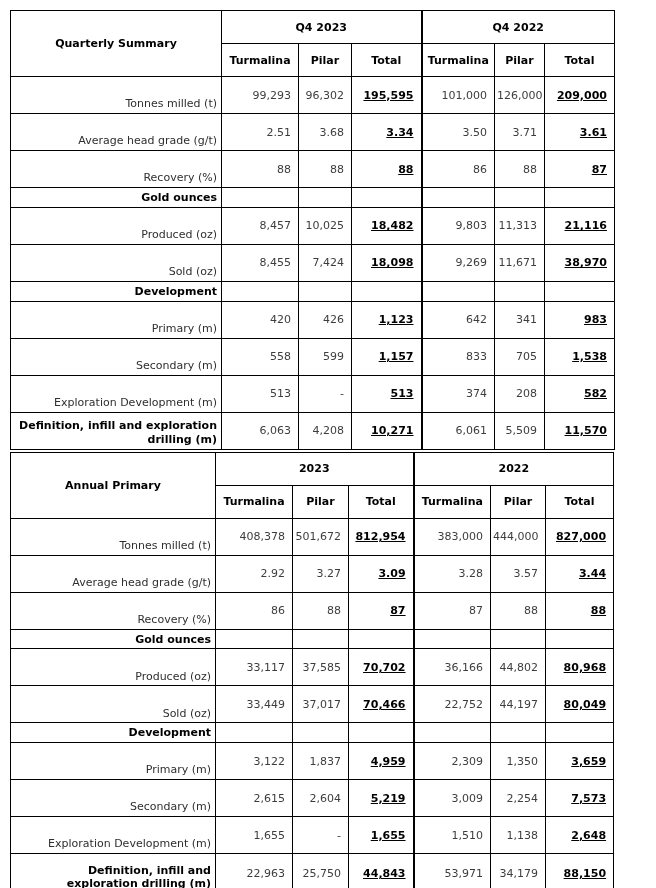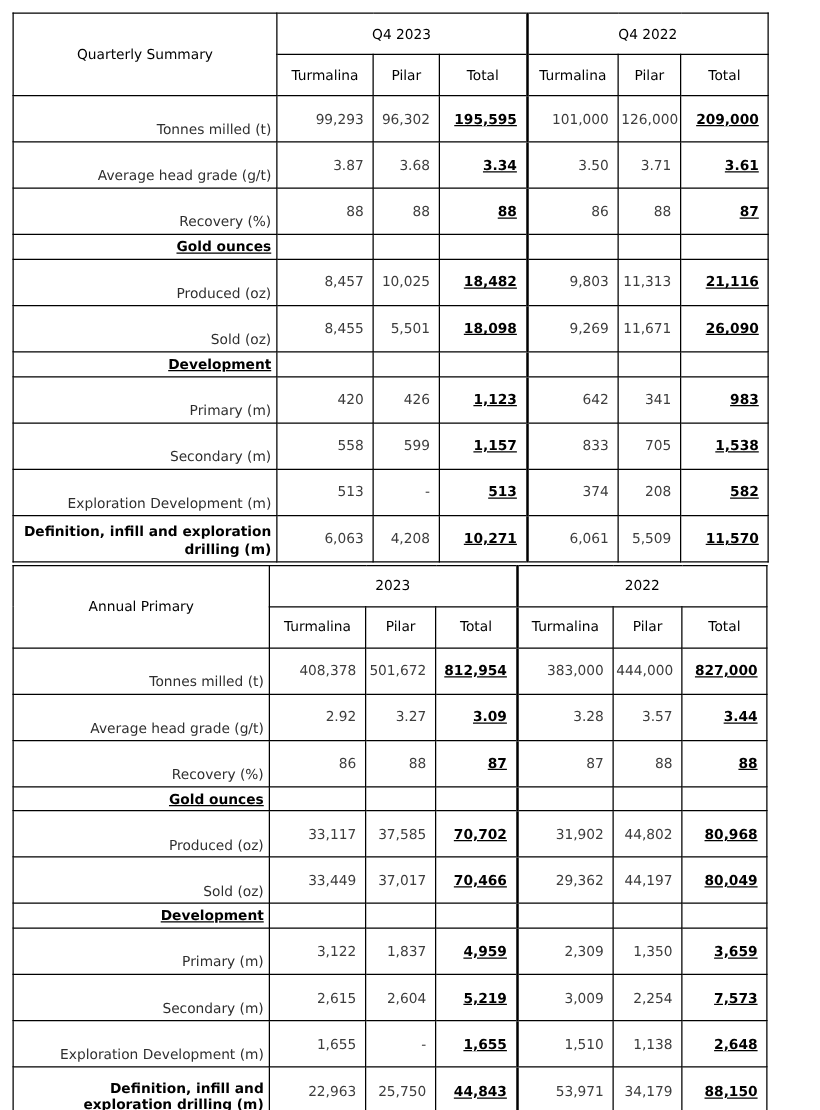--- a/index.html
+++ b/index.html
@@ -19,28 +19,28 @@
   table.summary-table.t2 { margin-top: 2px; }
   th, td {
     border: 1px solid #000000;
     font-size: 11px;
     overflow: hidden;
     background: #ffffff;
   }
   .group-start { border-left-width: 2px; }
   thead tr { height: 33px; }
   th {
-    font-weight: normal;
+    font-weight: bold;
     color: #000000;
     text-align: center;
     vertical-align: middle;
     padding: 2px;
   }
   tr.data-row { height: 37px; }
-  tr.section-row { height: 17px; text-decoration: underline; }
+  tr.section-row { height: 17px; }
   td.label {
     text-align: right;
     vertical-align: bottom;
     padding: 3px 4px 2px 6px;
     color: #2e2e2e;
     line-height: 1.25;
   }
   td.section-label, td.bold-label {
     font-weight: bold;
     color: #000000;
@@ -91,21 +91,21 @@
           <td class="label">Tonnes milled (t)</td>
           <td class="num">99,293</td>
           <td class="num">96,302</td>
           <td class="num total">195,595</td>
           <td class="num group-start">101,000</td>
           <td class="num">126,000</td>
           <td class="num total">209,000</td>
         </tr>
         <tr class="data-row">
           <td class="label">Average head grade (g/t)</td>
-          <td class="num">3.87</td>
+          <td class="num">2.51</td>
           <td class="num">3.68</td>
           <td class="num total">3.34</td>
           <td class="num group-start">3.50</td>
           <td class="num">3.71</td>
           <td class="num total">3.61</td>
         </tr>
         <tr class="data-row">
           <td class="label">Recovery (%)</td>
           <td class="num">88</td>
           <td class="num">88</td>
@@ -128,25 +128,25 @@
           <td class="num">8,457</td>
           <td class="num">10,025</td>
           <td class="num total">18,482</td>
           <td class="num group-start">9,803</td>
           <td class="num">11,313</td>
           <td class="num total">21,116</td>
         </tr>
         <tr class="data-row">
           <td class="label">Sold (oz)</td>
           <td class="num">8,455</td>
-          <td class="num">5,501</td>
+          <td class="num">7,424</td>
           <td class="num total">18,098</td>
           <td class="num group-start">9,269</td>
           <td class="num">11,671</td>
-          <td class="num total">26,090</td>
+          <td class="num total">38,970</td>
         </tr>
         <tr class="section-row">
           <td class="label section-label">Development</td>
           <td class="num"></td>
           <td class="num"></td>
           <td class="num"></td>
           <td class="num group-start"></td>
           <td class="num"></td>
           <td class="num"></td>
         </tr>
@@ -248,30 +248,30 @@
           <td class="num"></td>
           <td class="num group-start"></td>
           <td class="num"></td>
           <td class="num"></td>
         </tr>
         <tr class="data-row">
           <td class="label">Produced (oz)</td>
           <td class="num">33,117</td>
           <td class="num">37,585</td>
           <td class="num total">70,702</td>
-          <td class="num group-start">31,902</td>
+          <td class="num group-start">36,166</td>
           <td class="num">44,802</td>
           <td class="num total">80,968</td>
         </tr>
         <tr class="data-row">
           <td class="label">Sold (oz)</td>
           <td class="num">33,449</td>
           <td class="num">37,017</td>
           <td class="num total">70,466</td>
-          <td class="num group-start">29,362</td>
+          <td class="num group-start">22,752</td>
           <td class="num">44,197</td>
           <td class="num total">80,049</td>
         </tr>
         <tr class="section-row">
           <td class="label section-label">Development</td>
           <td class="num"></td>
           <td class="num"></td>
           <td class="num"></td>
           <td class="num group-start"></td>
           <td class="num"></td>

